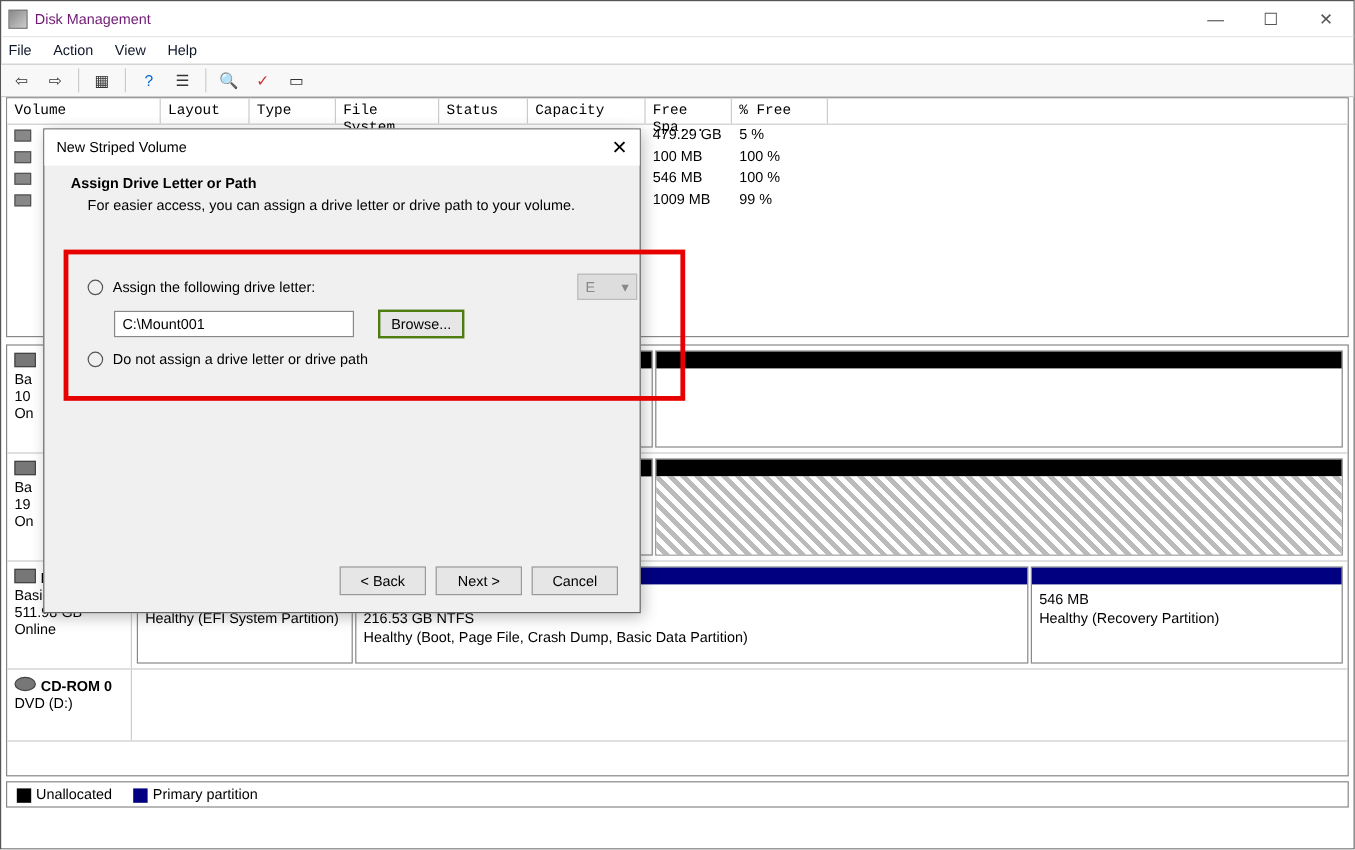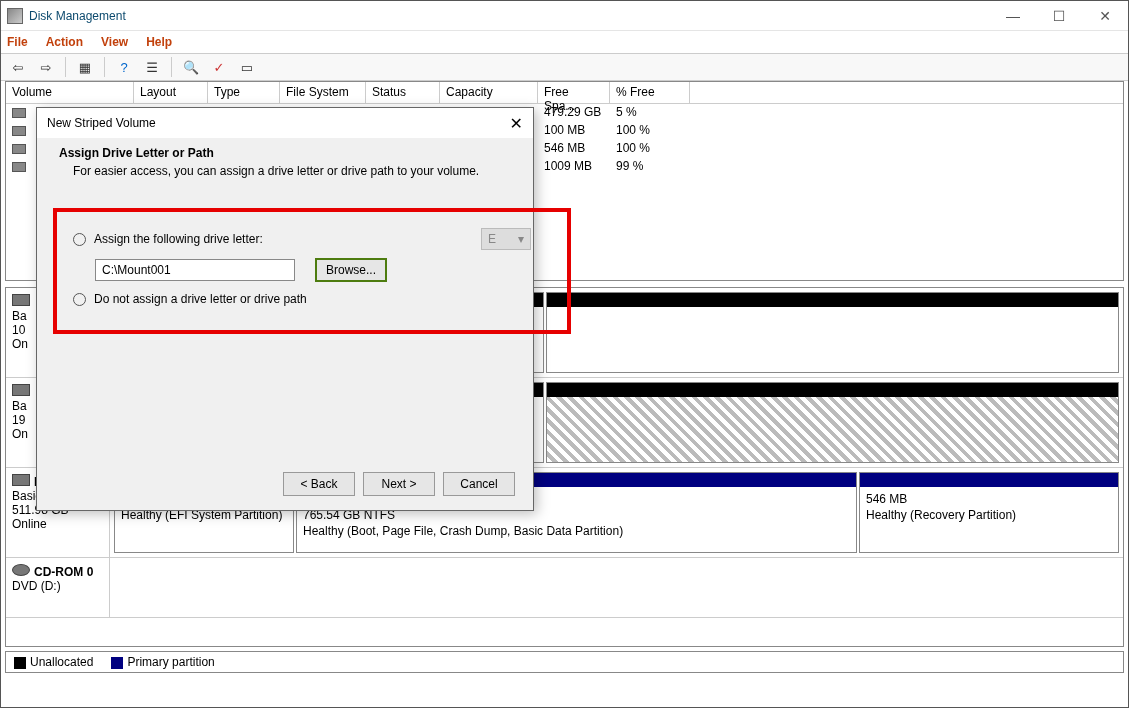--- a/index.html
+++ b/index.html
@@ -2,34 +2,34 @@
 <html><head>
 <meta charset="utf-8">
 <style>
 * { box-sizing: border-box; margin: 0; padding: 0; font-family: "Segoe UI", Tahoma, sans-serif; font-size: 12px; }
 body { background: #fff; width: 1129px; height: 708px; overflow: hidden; position: relative; }
 
 .window { border: 1px solid #555; width: 1129px; height: 708px; position: relative; background: #fff; }
 
 .titlebar { height: 30px; display: flex; align-items: center; padding-left: 6px; border-bottom: 1px solid #e5e5e5; }
 .titlebar .ticon { width: 16px; height: 16px; margin-right: 6px; background: linear-gradient(135deg,#888,#ccc); border:1px solid #666; }
-.titlebar .title { flex: 1; color: #0c4a6e; }
+.titlebar .title { flex: 1; color: #701a75; }
 .winbtns { display: flex; }
 .winbtn { width: 46px; height: 30px; display:flex; align-items:center; justify-content:center; color:#555; font-size: 14px; }
 
 .menubar { height: 22px; display:flex; align-items:center; padding: 0 6px; gap: 18px; }
-.menubar span { color:#c2410c;font-weight:bold; }
+.menubar span { color:#0f172a; }
 
 .toolbar { height: 28px; border-top:1px solid #ccc; border-bottom:1px solid #ccc; display:flex; align-items:center; padding:0 6px; gap:6px; background:#f8f8f8; }
 .tbtn { width:22px; height:22px; display:flex; align-items:center; justify-content:center; border:1px solid transparent; color:#333; font-size:13px;}
 .tsep { width:1px; height:20px; background:#ccc; margin:0 2px;}
 
 .grid-wrap { border: 1px solid #888; margin: 0 4px; height: 200px; position: relative; overflow: hidden; }
 .ghead { display:flex; height:22px; background:#fff; border-bottom:1px solid #ccc; }
-.ghead .gh { border-right:1px solid #ccc; padding: 3px 6px; color:#000; }
+.ghead .gh { border-right:1px solid #ccc; padding: 3px 6px; color:#000;font-family:Liberation Mono, monospace; }
 .grows { }
 .grow { display:flex; height:18px; }
 .gcell { padding:1px 6px; white-space:nowrap; overflow:hidden; }
 .vicon { width:14px; height:10px; background:#888; display:inline-block; margin-right:4px; border:1px solid #555; vertical-align:middle;}
 
 .disk-pane { border:1px solid #888; margin: 6px 4px 0 4px; height: 360px; overflow:hidden; position:relative; }
 .drow { display:flex; border-bottom:1px solid #ccc; height:90px; }
 .dlabel { width:104px; border-right:1px solid #ccc; padding:6px; }
 .dlabel .dname { font-weight:bold; }
 .dicon { width:18px; height:12px; background:#777; display:inline-block; margin-right:4px; border:1px solid #444;}
@@ -203,21 +203,21 @@
             <div class="pbar primary"></div>
             <div class="ptxt">
               <div>100 MB</div>
               <div>Healthy (EFI System Partition)</div>
             </div>
           </div>
         <div class="part" style="flex:1;">
             <div class="pbar primary"></div>
             <div class="ptxt">
               <div style="font-weight:bold;">(C:)</div>
-              <div>765.54 GB NTFS</div>
+              <div>216.53 GB NTFS</div>
               <div>Healthy (Boot, Page File, Crash Dump, Basic Data Partition)</div>
             </div>
           </div>
         <div class="part" style="flex:0 0 260px;">
             <div class="pbar primary"></div>
             <div class="ptxt">
               <div>546 MB</div>
               <div>Healthy (Recovery Partition)</div>
             </div>
           </div>

